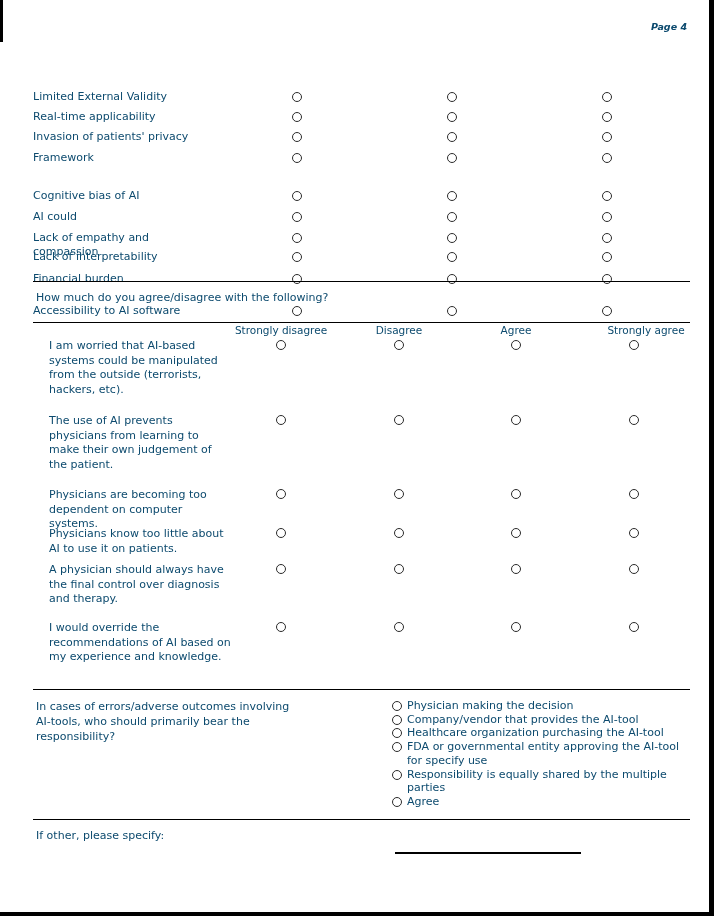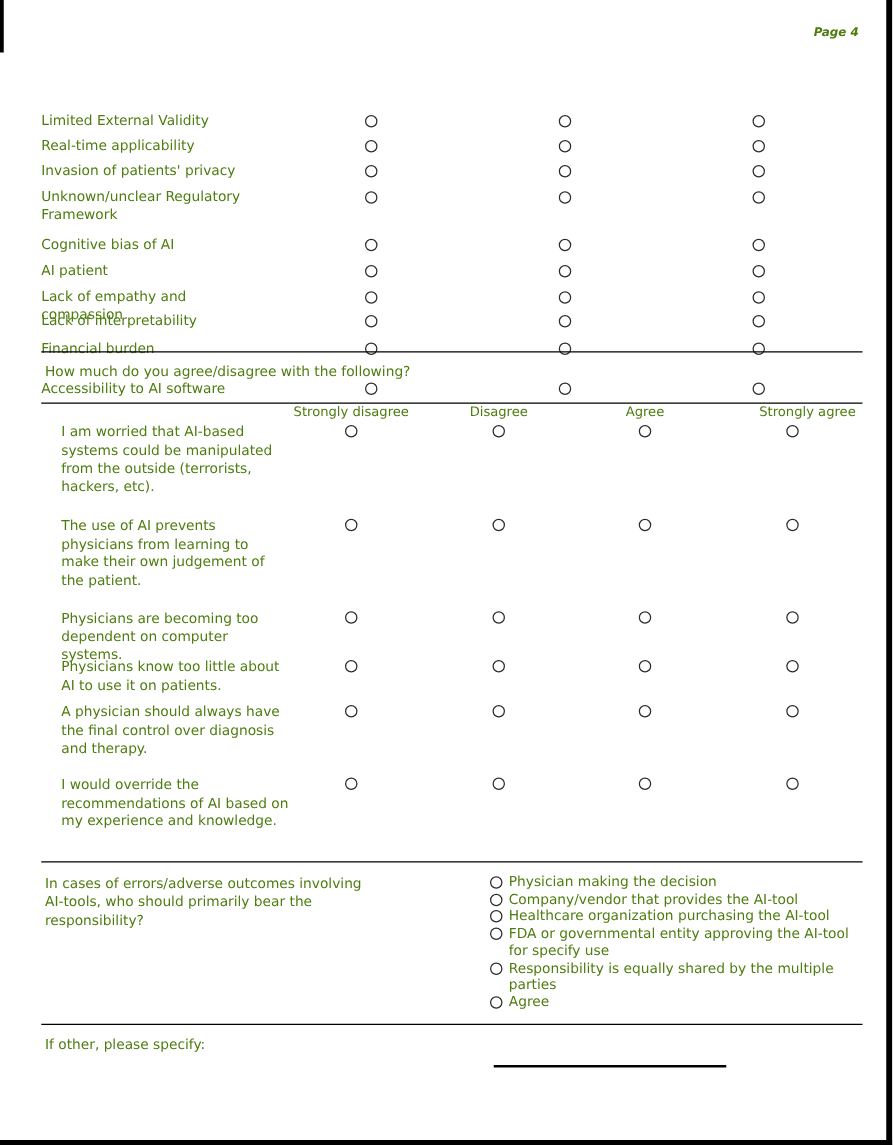--- a/index.html
+++ b/index.html
@@ -1,18 +1,18 @@
 <!DOCTYPE html>
 <html><head>
 <meta charset="utf-8">
 <style>
   html,body { margin:0; padding:0; background:#fff; }
   .page {
     position:relative; width:714px; height:916px; background:#ffffff;
-    font-family:"DejaVu Sans", sans-serif; color:#4d7c0f; overflow:hidden;
+    font-family:"DejaVu Sans", sans-serif; color:#0c4a6e; overflow:hidden;
   }
   
   .border-right  { position:absolute; right:0; top:0; width:5px; height:916px; background:#000; }
   .border-bottom { position:absolute; left:0; bottom:0; width:714px; height:4px; background:#000; }
   .tick-topleft  { position:absolute; left:0; top:0; width:3px; height:42px; background:#000; }
 
   .page-label { position:absolute; right:27px; top:21px; font-size:9.5px; font-style:italic; font-weight:600; }
 
   .rule { position:absolute; left:33px; width:657px; height:1.4px; background:#000; }
 
@@ -77,38 +77,37 @@
   <div class="m-row" style="top:88px">
     <div class="m-label">
         <span class="ln">Invasion of patients' privacy</span>
       </div>
     <span class="radio" style="left:259px"></span>
     <span class="radio" style="left:414px"></span>
     <span class="radio" style="left:569px"></span>
   </div>
   <div class="m-row" style="top:109px">
     <div class="m-label">
-      <span class="ln">Unknown/unclear Regulatory</span>
       <span class="ln">Framework</span>
     </div>
     <span class="radio" style="left:259px"></span>
     <span class="radio" style="left:414px"></span>
     <span class="radio" style="left:569px"></span>
   </div>
   <div class="m-row" style="top:147px">
     <div class="m-label">
         <span class="ln">Cognitive bias of AI</span>
       </div>
     <span class="radio" style="left:259px"></span>
     <span class="radio" style="left:414px"></span>
     <span class="radio" style="left:569px"></span>
   </div>
   <div class="m-row" style="top:168px">
     <div class="m-label">
-        <span class="ln">AI patient</span>
+        <span class="ln">AI could</span>
       </div>
     <span class="radio" style="left:259px"></span>
     <span class="radio" style="left:414px"></span>
     <span class="radio" style="left:569px"></span>
   </div>
   <div class="m-row" style="top:189px">
     <div class="m-label">
       <span class="ln">Lack of empathy and</span>
       <span class="ln">compassion</span>
     </div>

